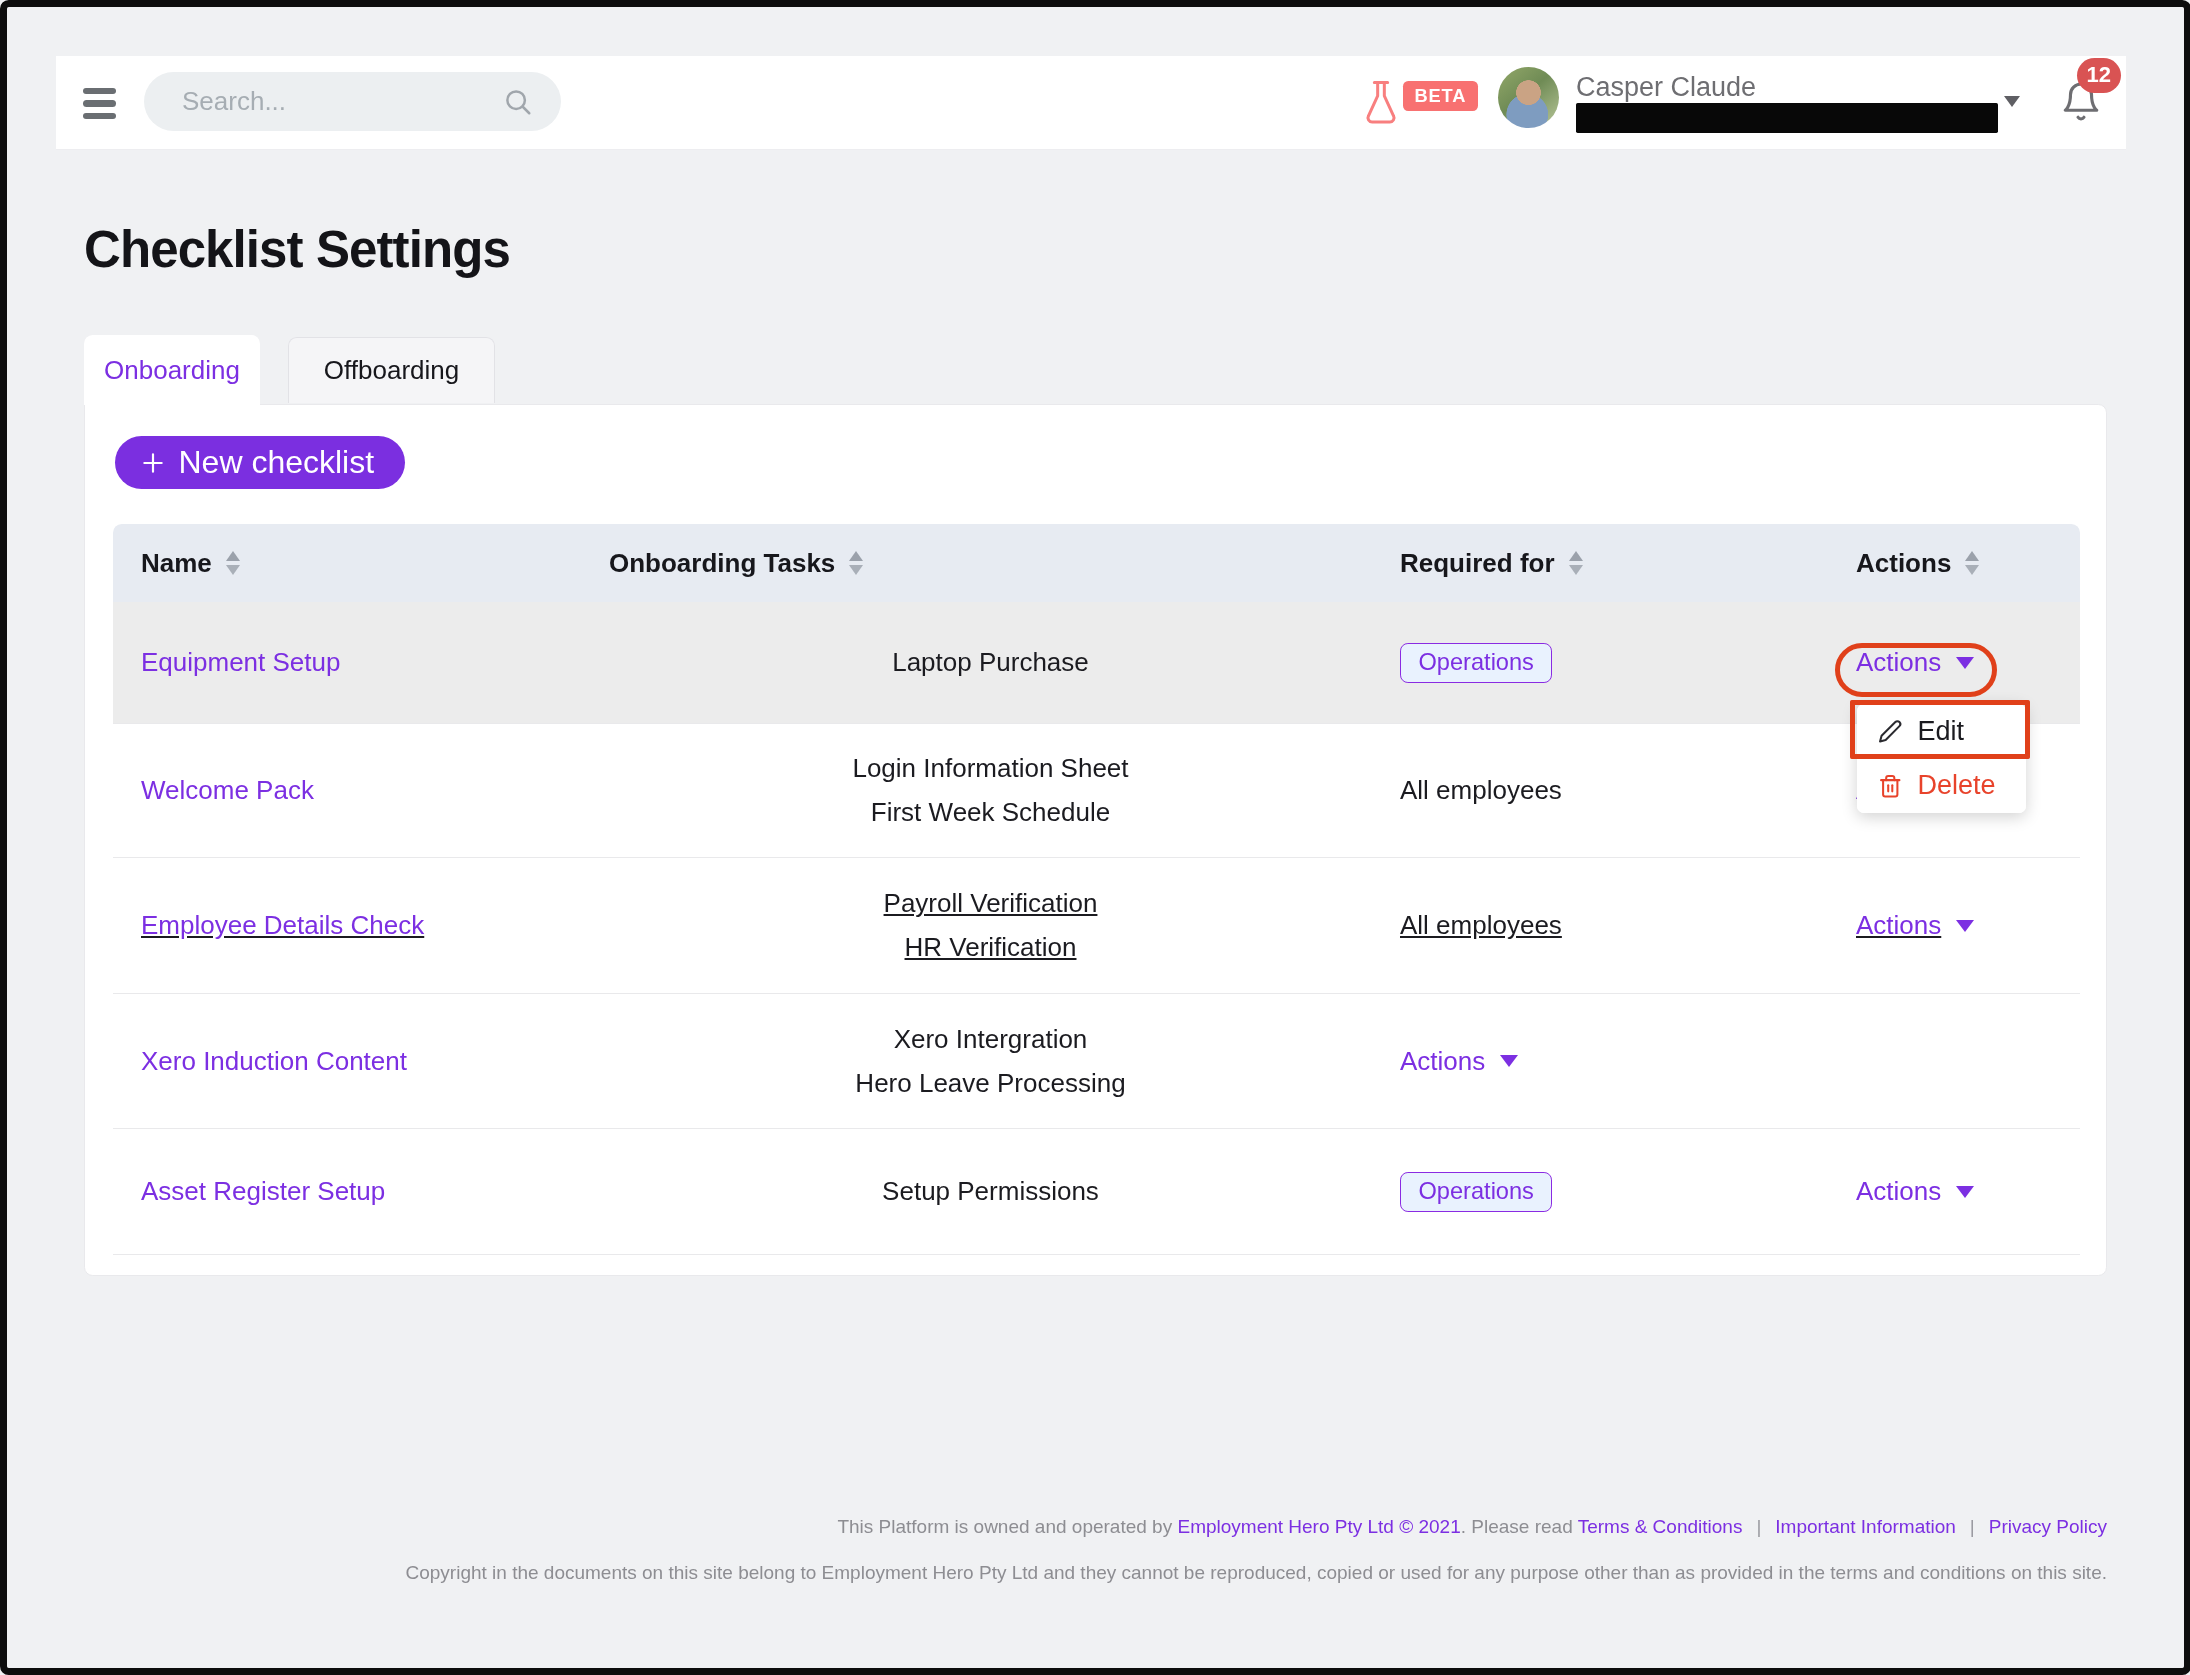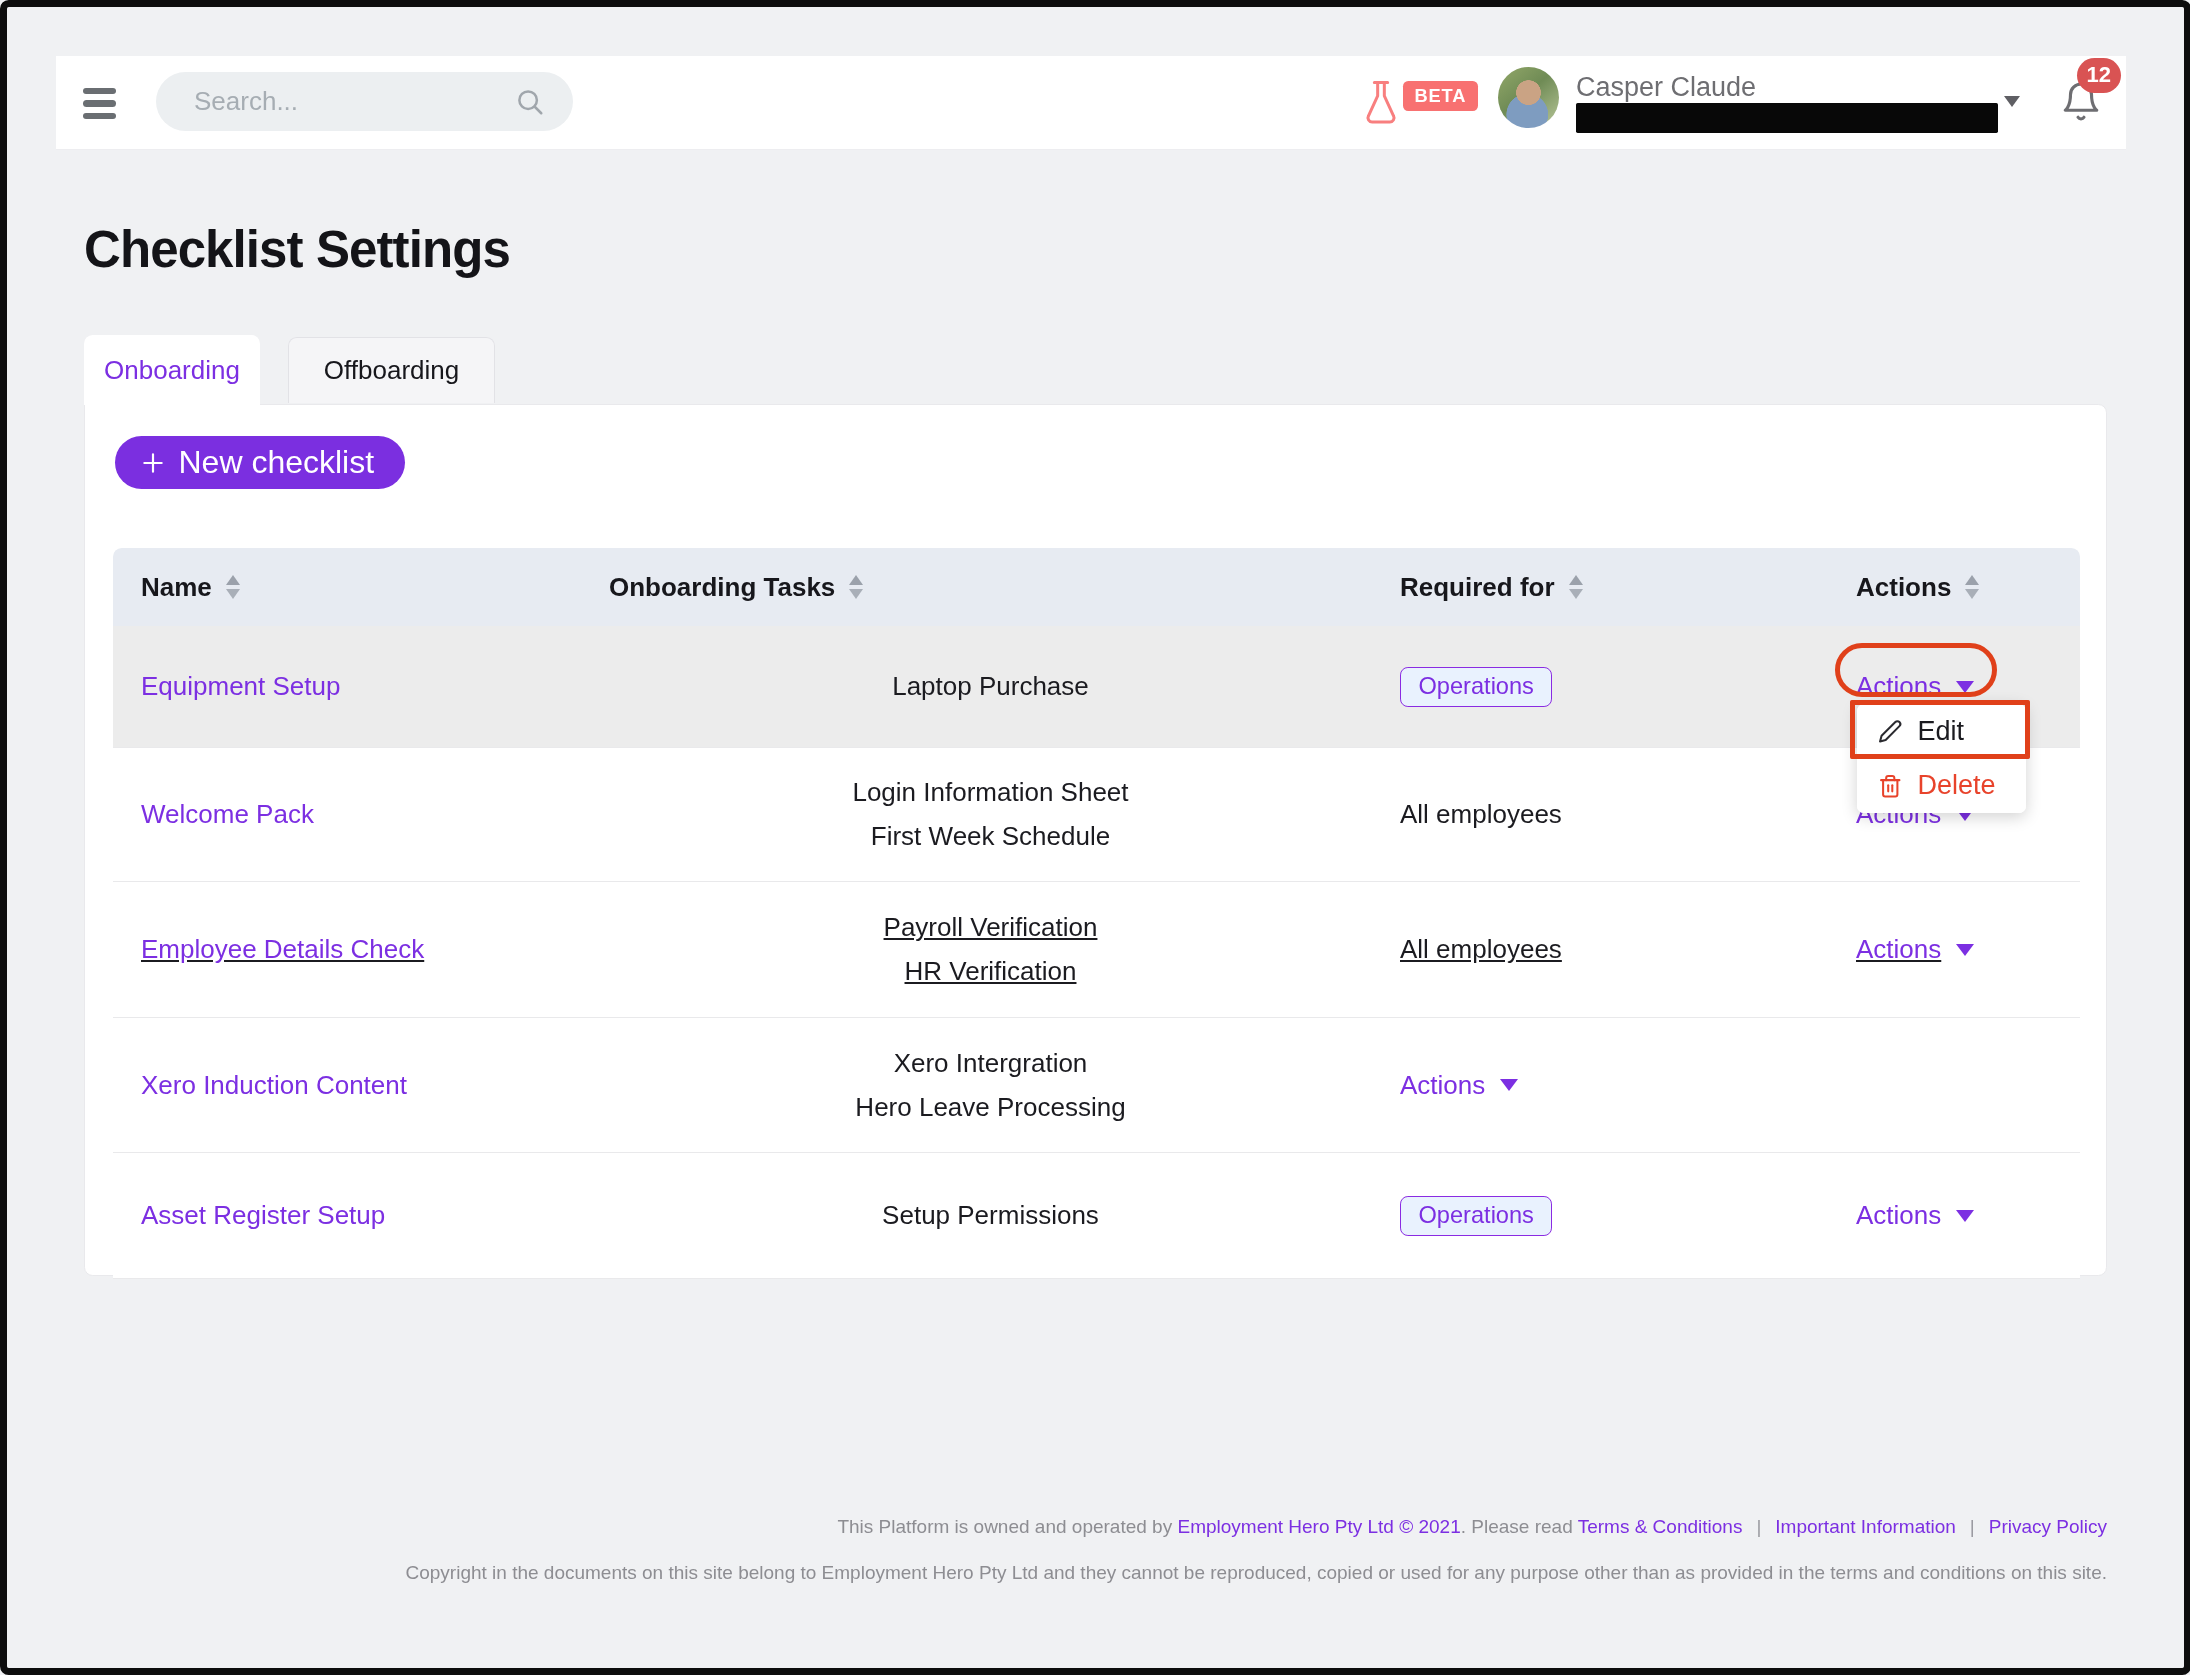--- a/index.html
+++ b/index.html
@@ -16,21 +16,21 @@
 
   
   .topbar {
     position:absolute; left:56px; top:56px; width:2070px; height:94px;
     background:#ffffff; border-bottom:0.9px solid #ededf0;
   }
   .hamburger { position:absolute; left:27px; top:29px; width:35px; height:37px;
     display:flex; flex-direction:column; justify-content:center; gap:6.1px; cursor:pointer; }
   .hamburger span { display:block; width:33px; height:6.1px; background:#6a6e72; border-radius:3.5px; }
   .search-pill {
-    position:absolute; left:100px; top:15.7px; width:417px; height:59px;
+    position:absolute; left:88px; top:15.7px; width:417px; height:59px;
     background:#eceff1; border-radius:30px;
   }
   .search-pill input {
     position:absolute; left:38px; top:0; width:314px; height:59px;
     border:none; background:transparent; outline:none;
     font-family:inherit; font-size:26px; color:#555;
   }
   .search-pill input::placeholder { color:#a6adb3; }
   .search-icon { position:absolute; right:28px; top:15px; width:30px; height:30px; }
   .flask-icon { position:absolute; left:1305px; top:21px; width:40px; height:51px; }
@@ -86,21 +86,21 @@
     background:#7b2fe0; border-radius:27px; color:#fff; font-size:32px;
     display:flex; align-items:center; gap:13px; cursor:pointer; border:none; font-family:inherit;
   }
   .plus-icon { width:26px; height:26px; }
 
   
   .table { position:absolute; left:28px; top:119px; width:1967px; }
   .trow { display:grid; grid-template-columns:468px 791px 456px 1fr; }
   .thead {
     height:78px; background:#e7ebf2; border-radius:8.7px 8.7px 0 0;
-    font-weight:bold; color:#17171c; font-size:26px;margin-top:24px;
+    font-weight:bold; color:#17171c; font-size:26px;
   }
   .tcell { display:flex; align-items:center; padding-left:28px; }
   .sort { display:inline-flex; flex-direction:column; gap:4.4px; margin-left:14px; }
   .tri-up { width:0; height:0; border-left:7.9px solid transparent; border-right:7.9px solid transparent; border-bottom:10.5px solid #9ba1ab; }
   .tri-down { width:0; height:0; border-left:7.9px solid transparent; border-right:7.9px solid transparent; border-top:10.5px solid #a9afb8; }
 
   .row { border-bottom:0.9px solid #e9e9eb; background:#fff; font-size:26px; color:#1b1b20; }
   .row-highlighted { background:#ececec; }
   .row-0 { height:122px; } .row-1 { height:134px; } .row-2 { height:136px;text-decoration:underline; }
   .row-3 { height:135px; } .row-4 { height:126px; }

